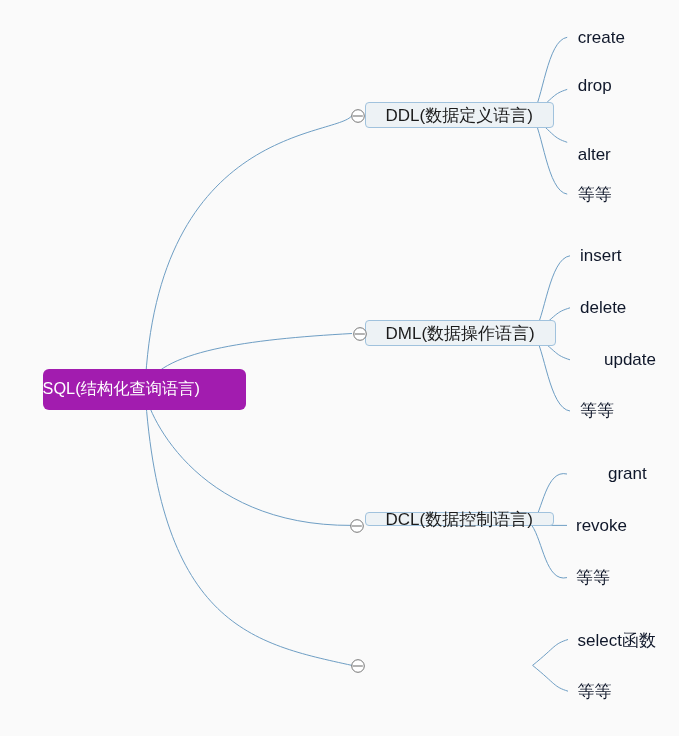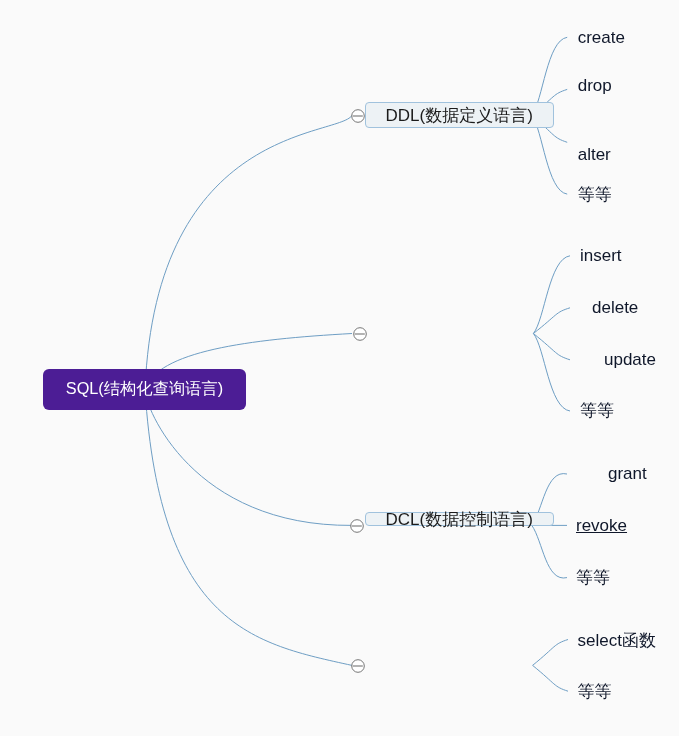--- a/index.html
+++ b/index.html
@@ -9,25 +9,25 @@
     background:#fafafa;
     font-family:"Liberation Sans",sans-serif;
     overflow:hidden;
     position:relative;
     -webkit-font-smoothing:antialiased;
   }
   #canvas{position:absolute;left:0;top:0;width:679px;height:736px;}
   #links{position:absolute;left:0;top:0;width:679px;height:736px;}
   .node{position:absolute;box-sizing:border-box;white-space:nowrap;}
   .root-node{
-    background:#4c1d95;
+    background:#a21caf;
     color:#ffffff;
     border-radius:6px;
     font-size:16.3px;
-    display:flex;align-items:center;justify-content:center;
+    display:flex;align-items:center;justify-content:flex-start;
   }
   .branch-node{
     padding:0 20px;
     background:#edf2f5;
     border:1.3px solid #a0c2dd;
     border-radius:4px;
     color:#1b1b1b;
     font-size:17px;
     display:flex;align-items:center;justify-content:flex-start;
   }
@@ -73,20 +73,23 @@
   </div>
 
   <div class="node branch-node" style="left:364.5px;top:102.3px;height:26px;">
     <span>DDL(数据定义语言)</span>
   </div>
   <svg class="toggle" style="left:351px;top:108.9px;" viewBox="0 0 14 14">
     <circle cx="7" cy="7" r="6.3" fill="#ffffff" stroke="#757575" stroke-width="1"></circle>
     <line x1="1.7" y1="7" x2="11.8" y2="7" stroke="#757575" stroke-width="1.1"></line>
   </svg>
 
+  <div class="node branch-node" style="left:364.5px;top:320.2px;height:26px;">
+    <span>DML(数据操作语言)</span>
+  </div>
   <svg class="toggle" style="left:353px;top:327px;" viewBox="0 0 14 14">
     <circle cx="7" cy="7" r="6.3" fill="#ffffff" stroke="#757575" stroke-width="1"></circle>
     <line x1="1.7" y1="7" x2="11.8" y2="7" stroke="#757575" stroke-width="1.1"></line>
   </svg>
 
   <div class="node branch-node" style="left:364.5px;top:512.2px;height:14px;">
     <span>DCL(数据控制语言)</span>
   </div>
   <svg class="toggle" style="left:349.5px;top:518.9px;" viewBox="0 0 14 14">
     <circle cx="7" cy="7" r="6.3" fill="#ffffff" stroke="#757575" stroke-width="1"></circle>
@@ -107,34 +110,34 @@
   <div class="node leaf-node" style="left:577.7px;top:126px;height:17px;margin-top:20px;">
     <span>alter</span>
   </div>
   <div class="node leaf-node" style="left:577.7px;top:185.5px;height:17px;">
     <span>等等</span>
   </div>
 
   <div class="node leaf-node" style="left:580px;top:247px;height:17px;">
     <span>insert</span>
   </div>
-  <div class="node leaf-node" style="left:592px;top:299px;height:17px;">
+  <div class="node leaf-node" style="left:580px;top:299px;height:17px;">
     <span>delete</span>
   </div>
   <div class="node leaf-node" style="left:580px;top:351px;height:17px;margin-left:24px;">
     <span>update</span>
   </div>
   <div class="node leaf-node" style="left:580px;top:402px;height:17px;">
     <span>等等</span>
   </div>
 
   <div class="node leaf-node" style="left:608px;top:465.5px;height:17px;">
     <span>grant</span>
   </div>
-  <div class="node leaf-node" style="left:576px;top:517px;height:17px;text-decoration:underline;">
+  <div class="node leaf-node" style="left:576px;top:517px;height:17px;">
     <span>revoke</span>
   </div>
   <div class="node leaf-node" style="left:576px;top:569px;height:17px;">
     <span>等等</span>
   </div>
 
   <div class="node leaf-node" style="left:577.6px;top:631.5px;height:17px;">
     <span>select函数</span>
   </div>
   <div class="node leaf-node" style="left:577.6px;top:682.5px;height:17px;">

